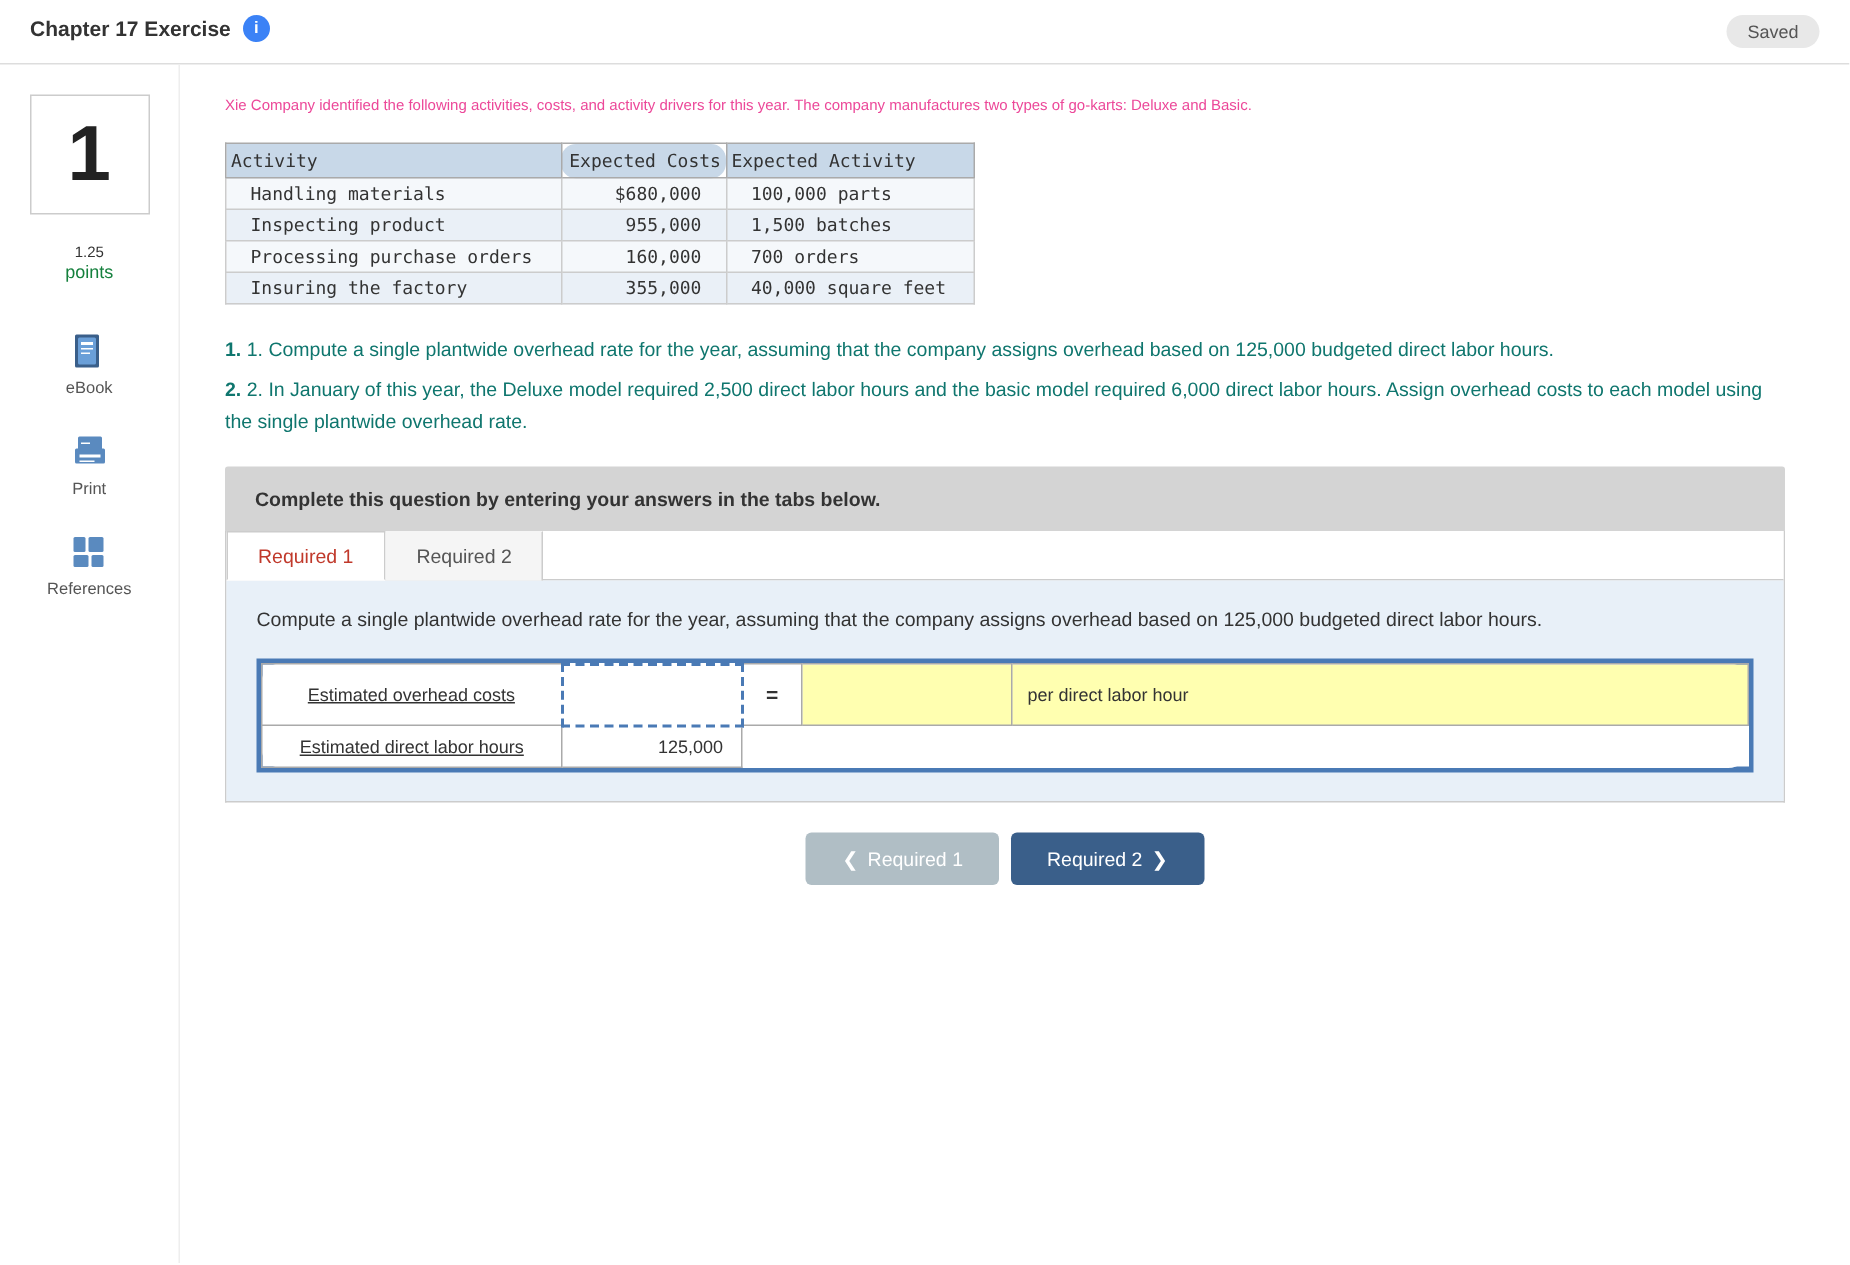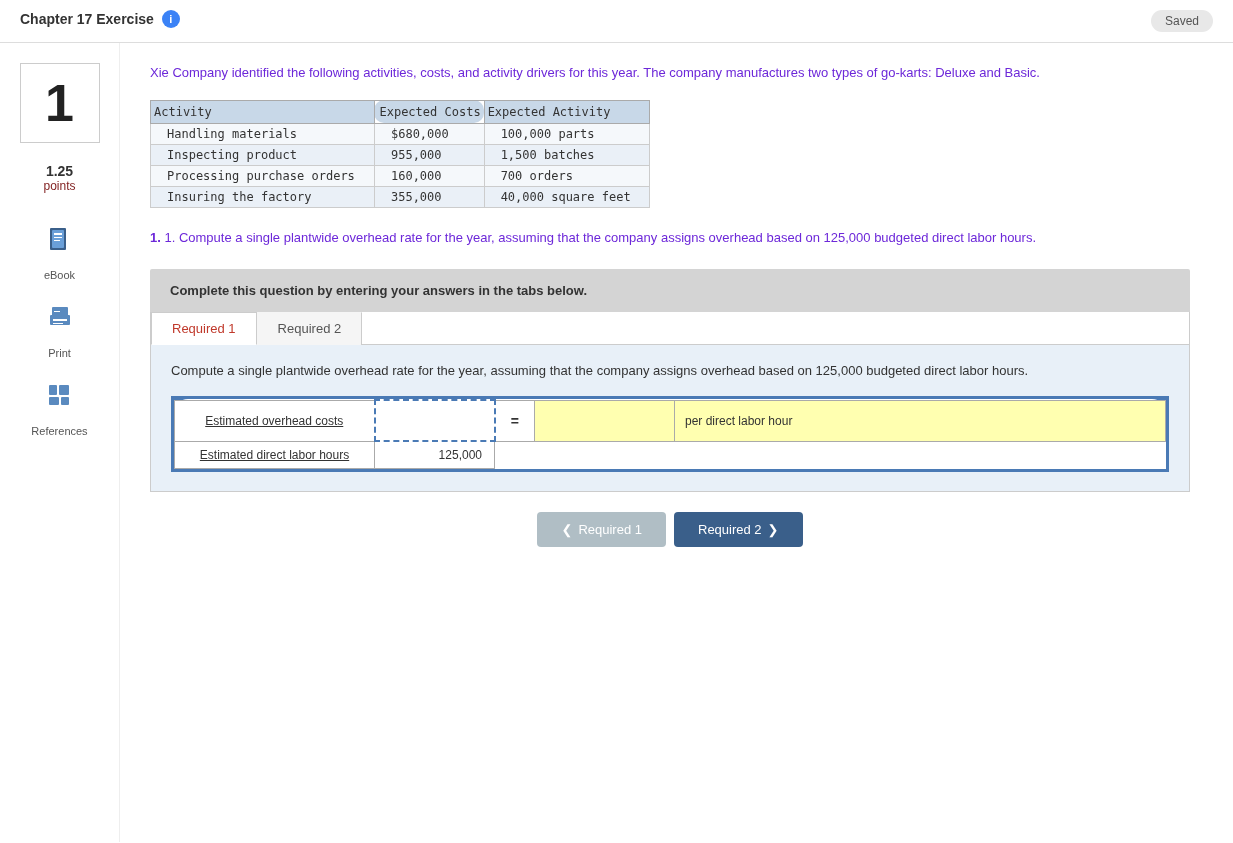--- a/index.html
+++ b/index.html
@@ -67,58 +67,58 @@
       font-size: 52px;
       font-weight: bold;
       color: #222;
       margin-bottom: 20px;
     }
     .points-section {
       text-align: center;
       margin-bottom: 30px;
     }
     .points-value {
-      font-size: 14px;
-      font-weight: bold;
+      font-size: 10px;
+      font-weight: normal;
       color: #333;
     }
     .points-label {
       font-size: 12px;
-      color: #7f1d1d;
+      color: #15803d;
     }
     .sidebar-icon-item {
       display: flex;
       flex-direction: column;
       align-items: center;
       margin-bottom: 20px;
       cursor: pointer;
     }
     .sidebar-icon {
       width: 32px;
       height: 32px;
       display: flex;
       align-items: center;
       justify-content: center;
     }
     .sidebar-icon-label {
       font-size: 11px;
       color: #555;
-      margin-top: 14px;
+      margin-top: 3px;
     }
 
     
     .content {
       flex: 1;
       padding: 20px 30px;
       max-width: 1100px;
     }
 
     .intro-text {
-      font-size: 13px;
-      color: #6d28d9;
+      font-size: 10px;
+      color: #ec4899;
       line-height: 1.6;
       margin-bottom: 16px;
     }
 
     
     .activity-table {
       border-collapse: collapse;
       font-family: monospace;
       font-size: 12px;
       margin-bottom: 20px;
@@ -134,37 +134,38 @@
     .activity-table th.right {
       text-align: right;
       border-radius: 10px;
     }
     .activity-table td {
       padding: 3px 16px;
       border: 1px solid #ccc;
       background: #f5f8fb;
     }
     .activity-table td.right {
+      text-align: right;
     }
     .activity-table tr:nth-child(even) td {
       background: #eaf0f7;
     }
 
     
     .required-section {
       margin-bottom: 20px;
     }
     .required-section .required-label {
       font-weight: bold;
       margin-bottom: 6px;
     }
     .required-section p {
       font-size: 13px;
       line-height: 1.6;
-      color: #6d28d9;
+      color: #0f766e;
     }
     .required-section .req-num {
       font-weight: bold;
     }
 
     
     .complete-box {
       background: #d4d4d4;
       padding: 14px 20px;
       font-weight: bold;
@@ -429,20 +430,24 @@
             <td>40,000 square feet</td>
           </tr>
         </tbody>
     </table>
 
     <div class="required-section">
       <p>
         <span class="req-num">1.</span>
         <span>1. Compute a single plantwide overhead rate for the year, assuming that the company assigns overhead based on 125,000 budgeted direct labor hours.</span>
       </p>
+      <p style="margin-top:6px;">
+        <span class="req-num">2.</span>
+        <span>2. In January of this year, the Deluxe model required 2,500 direct labor hours and the basic model required 6,000 direct labor hours. Assign overhead costs to each model using the single plantwide overhead rate.</span>
+      </p>
     </div>
 
     <div class="complete-box">Complete this question by entering your answers in the tabs below.</div>
 
     <div class="tabs-container">
       <div class="tabs-header">
         <div class="tab active">Required 1</div>
         <div class="tab inactive">Required 2</div>
       </div>
       <div class="tab-content">

